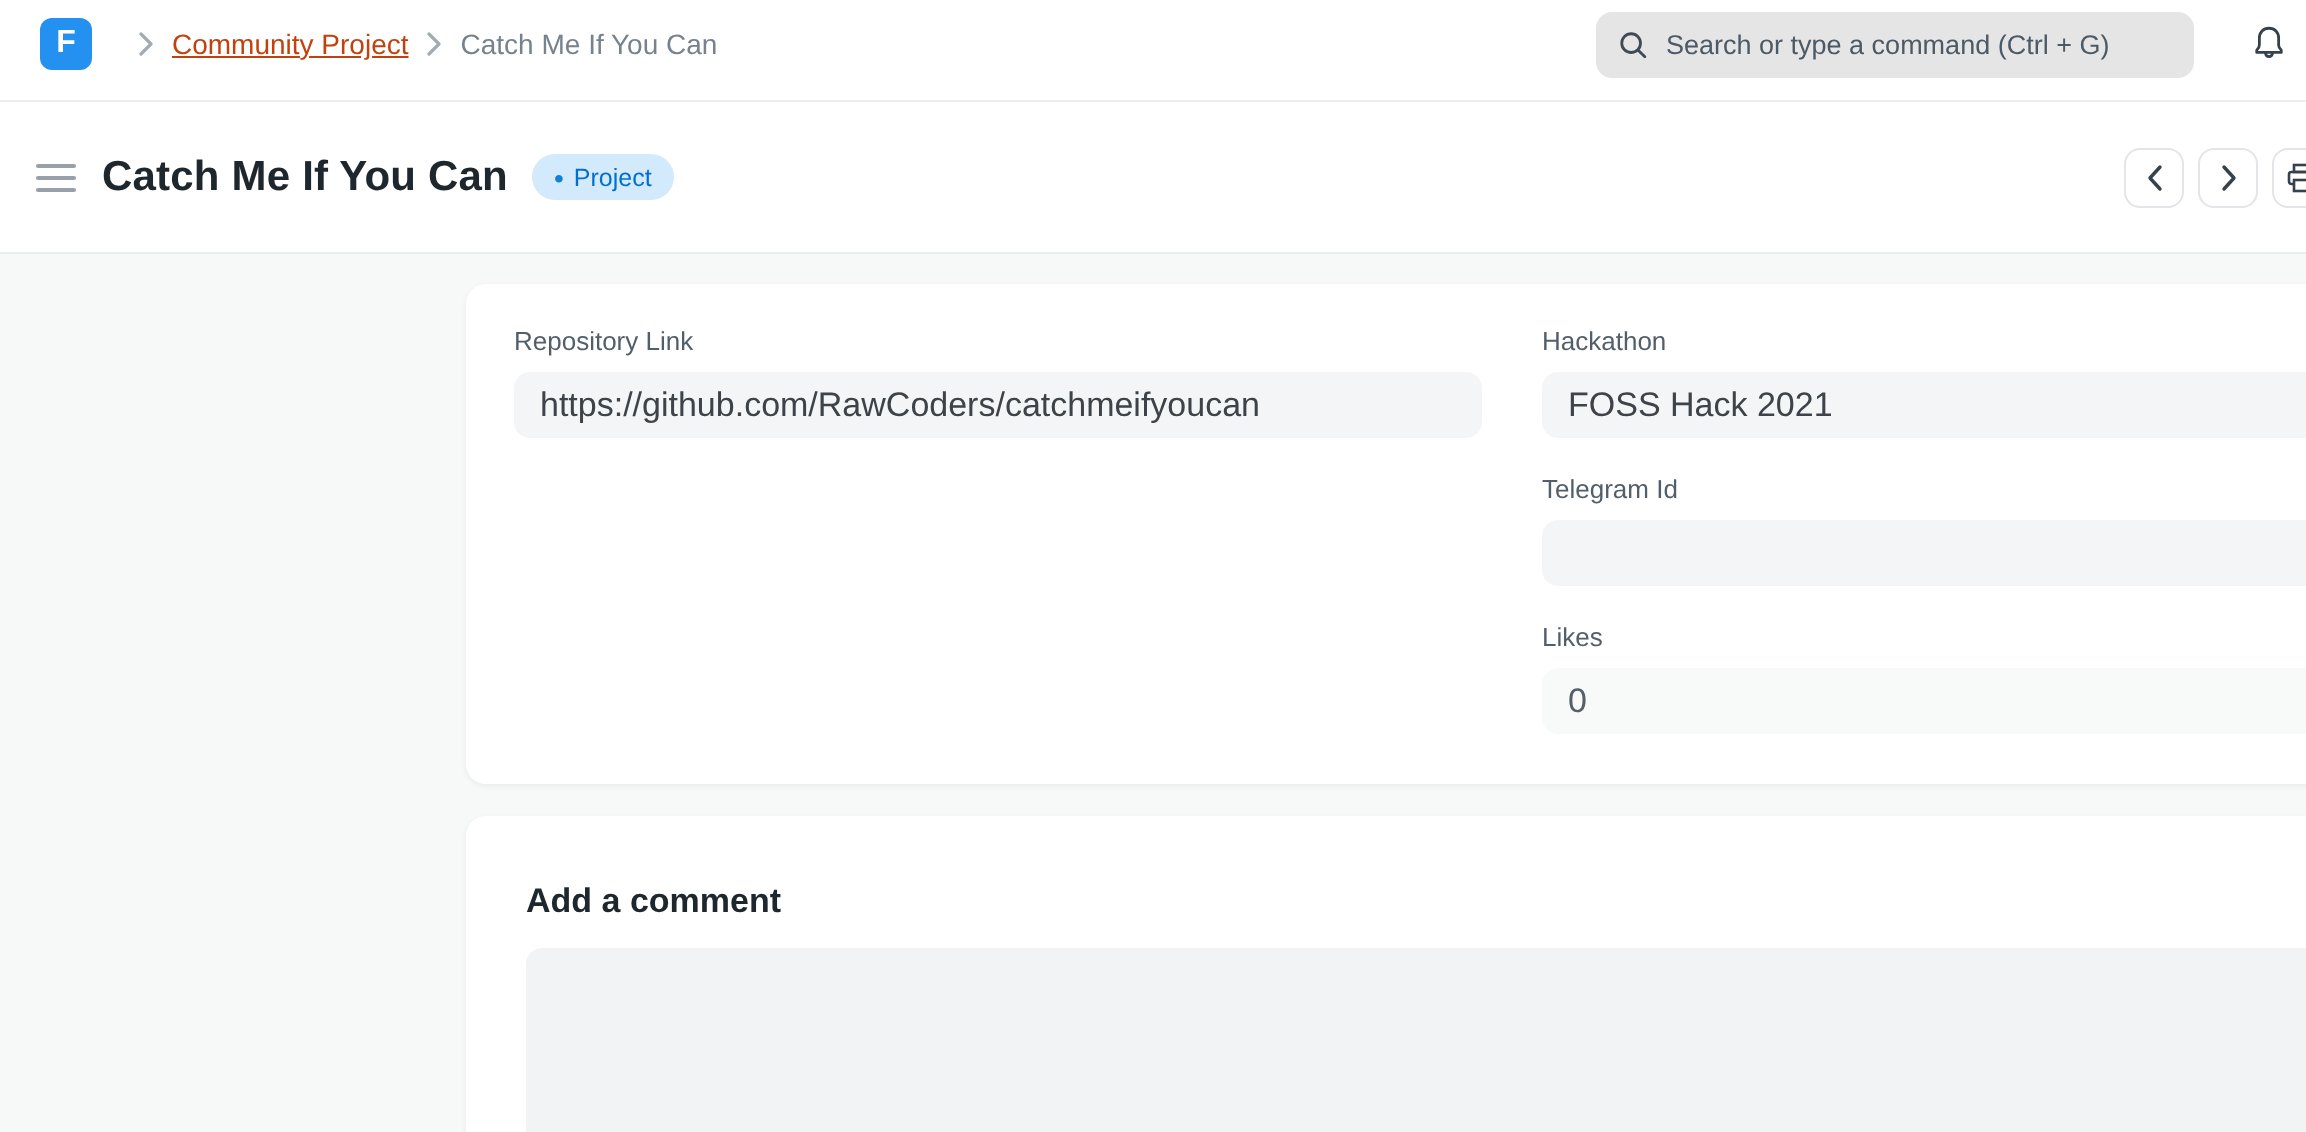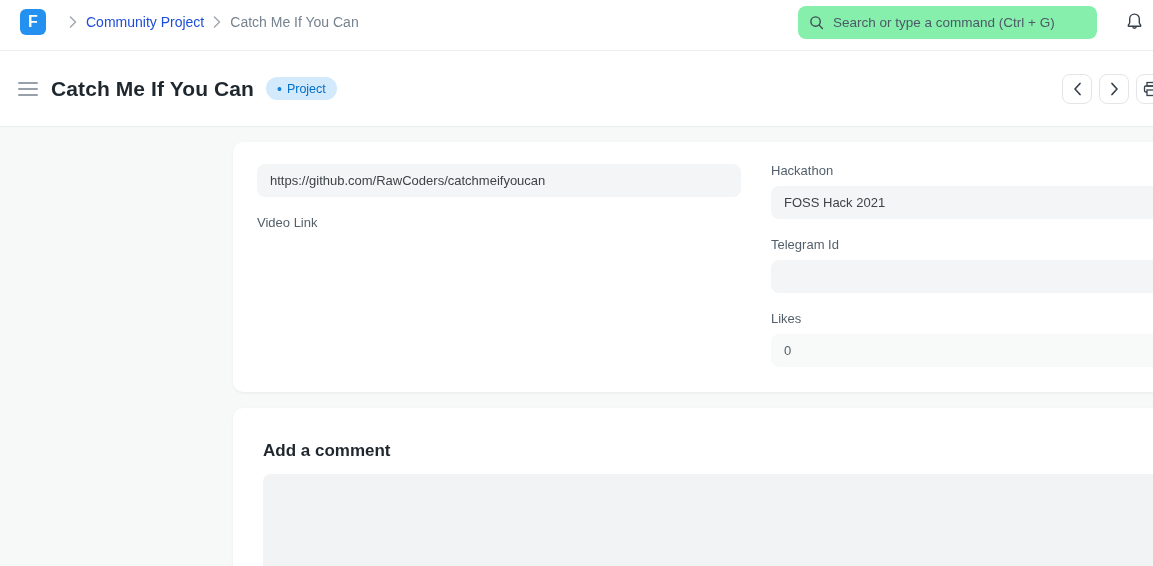--- a/index.html
+++ b/index.html
@@ -16,25 +16,25 @@
     display: flex; align-items: center; padding: 0 8px 6px 20px;
   }
   .logo {
     width: 26px; height: 26px; border-radius: 6px; background: #2490ef;
     color: #fff; font-weight: bold; font-size: 16px;
     display: flex; align-items: center; justify-content: center; flex: 0 0 auto;
     cursor: pointer;
   }
   .breadcrumbs { display: flex; align-items: center; margin-left: 14px; font-size: 14px; }
   .crumb-sep { color: #a3abb2; margin: 0 9px; display: flex; align-items: center; }
-  .crumb-parent { color: #1d4ed8; cursor: pointer; }
+  .crumb-parent { color: #c2410c; cursor: pointer; text-decoration: underline; }
   .crumb-current { color: #76828e; cursor: default; }
   .nav-spacer { flex: 1; }
   .search-bar {
-    width: 299px; height: 33px; background: #86efac; border-radius: 8px;
+    width: 299px; height: 33px; background: #e5e5e5; border-radius: 8px;
     display: flex; align-items: center; padding: 4px 11px; flex: 0 0 auto;
   }
   .search-bar svg { flex: 0 0 auto; }
   .search-input {
     border: none; outline: none; background: transparent; width: 100%;
     font-size: 13.5px; color: #4c5a67; margin-left: 9px;
     font-family: "Liberation Sans", sans-serif;
   }
   .search-input::placeholder { color: #4c5a67; opacity: 1; }
   .bell-btn { margin-left: 27px; margin-right: 0; flex: 0 0 auto; cursor: pointer; display: flex; }
@@ -68,21 +68,21 @@
   }
   .card.form-card { height: 250px; padding: 22px 24px 0 24px; display: flex; gap: 30px; }
   .form-col { display: flex; flex-direction: column; gap: 19px; }
   .form-col.left { width: 484px; flex: 0 0 auto; }
   .form-col.right { flex: 1; min-width: 0; }
   .field label {
     display: block; font-size: 13px; line-height: 14px; color: #525f6a; margin-bottom: 8px;
   }
   .control {
     width: 100%; height: 33px; background: #f4f5f6; border: none; outline: none;
-    border-radius: 8px; padding: 0 13px; font-size: 13px; color: #3d4348;
+    border-radius: 8px; padding: 0 13px; font-size: 17px; color: #3d4348;
     font-family: "Liberation Sans", sans-serif;
   }
   .control.readonly { background: #f8f9f9; color: #55606a; }
 
   .card.comment-card { margin-top: 16px; height: 400px; padding: 33px 30px; }
   .comment-heading { font-size: 17px; font-weight: bold; color: #1f272e; }
   .comment-box {
     margin-top: 13px; width: 940px; height: 300px; background: #f2f3f5;
     border: none; outline: none; border-radius: 8px; resize: none;
     padding: 12px 14px; font-size: 13.5px; color: #3d4348;
@@ -160,24 +160,24 @@
       </svg>
     </button>
   </div>
 </section>
 
 <main class="content">
 
   <div class="card form-card">
     <div class="form-col left">
       <div class="field">
+        <label>Repository Link</label>
         <input class="control" type="text" value="https://github.com/RawCoders/catchmeifyoucan" style="">
       </div>
       <div class="field">
-        <label>Video Link</label>
       </div>
     </div>
 
     <div class="form-col right">
       <div class="field">
         <label>Hackathon</label>
         <input class="control" type="text" value="FOSS Hack 2021" style="">
       </div>
       <div class="field">
         <label>Telegram Id</label>

